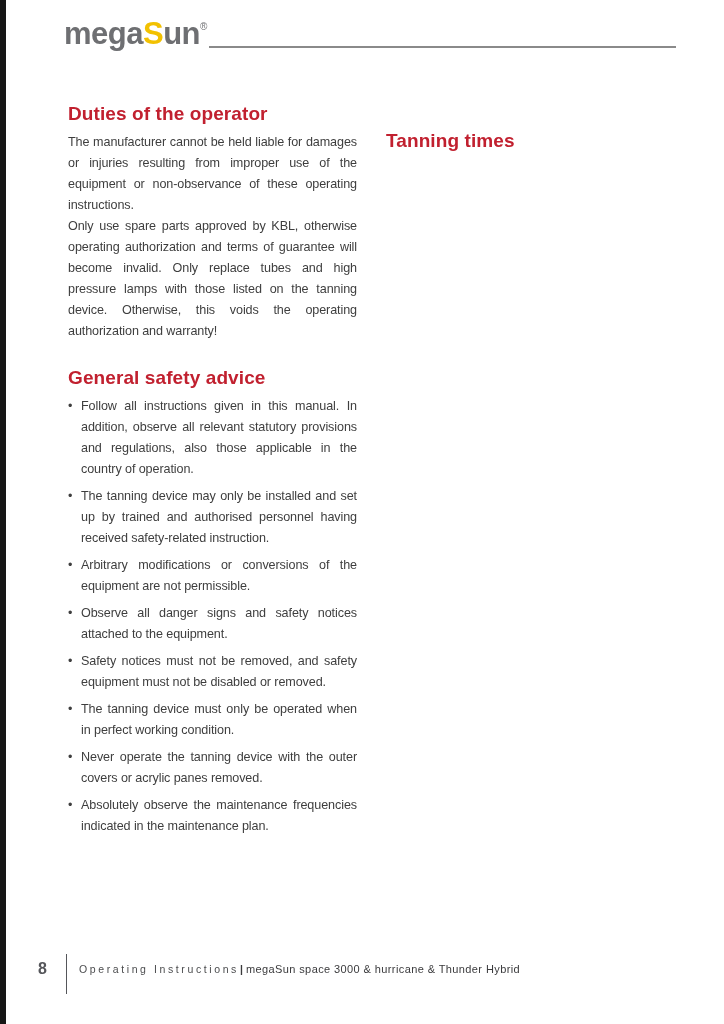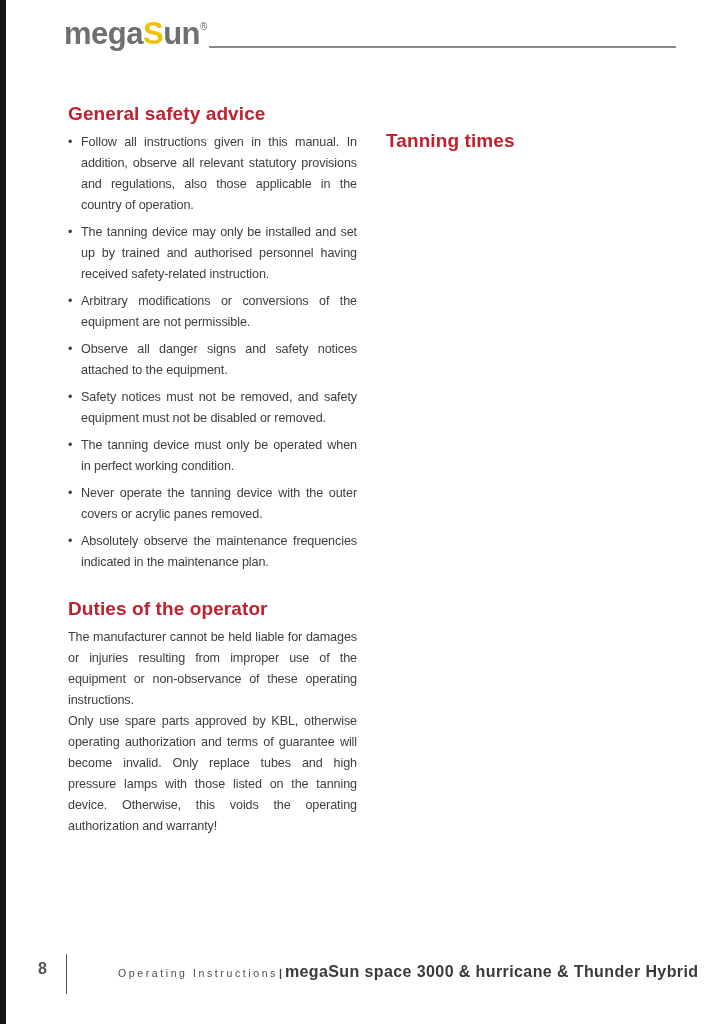--- a/index.html
+++ b/index.html
@@ -123,65 +123,64 @@
     position: absolute;
     left: 79px;
     top: 15px;
     font-size: 10.5px;
     color: #4b4c4e;
     white-space: nowrap;
   }
   .footer .doc-label {
     letter-spacing: 2.6px;
     font-weight: normal;
-    margin-left: 39px;
   }
   .footer .separator {
     font-weight: bold;
     color: #3a3a3c;
     margin: 0 3px 0 1px;
   }
   .footer .doc-title {
-    font-weight: bold;
+    font-weight: normal;
     color: #3a3a3c;
-    font-size: 16px;
+    font-size: 11px;
     letter-spacing: 0.4px;
   }
 </style>
 </head>
 <body>
 
 <div id="page">
 
   <div class="edge-bar"></div>
 
   <div class="header">
     <div class="logo"><span>mega</span><span class="accent">S</span><span>un</span><span class="reg">®</span></div>
     <div class="header-rule"></div>
   </div>
 
   <div class="col col-left">
     <div class="section">
+      <h2 class="section-heading">Duties of the operator</h2>
+      <p>The manufacturer cannot be held liable for damages or injuries resulting from improper use of the equipment or non-observance of these operating instructions.</p>
+      <p>Only use spare parts approved by KBL, otherwise operating authorization and terms of guarantee will become invalid. Only replace tubes and high pressure lamps with those listed on the tanning device. Otherwise, this voids the operating authorization and warranty!</p>
+    </div>
+
+    <div class="section">
       <h2 class="section-heading">General safety advice</h2>
       <ul class="bullet-list">
         <li>Follow all instructions given in this manual. In addition, observe all relevant statutory provisions and regulations, also those applicable in the country of operation.</li>
         <li>The tanning device may only be installed and set up by trained and authorised personnel having received safety-related instruction.</li>
         <li>Arbitrary modifications or conversions of the equipment are not permissible.</li>
         <li>Observe all danger signs and safety notices attached to the equipment.</li>
         <li>Safety notices must not be removed, and safety equipment must not be disabled or removed.</li>
         <li>The tanning device must only be operated when in perfect working condition.</li>
         <li>Never operate the tanning device with the outer covers or acrylic panes removed.</li>
         <li>Absolutely observe the maintenance frequencies indicated in the maintenance plan.</li>
       </ul>
-    </div>
-
-    <div class="section">
-      <h2 class="section-heading">Duties of the operator</h2>
-      <p>The manufacturer cannot be held liable for damages or injuries resulting from improper use of the equipment or non-observance of these operating instructions.</p>
-      <p>Only use spare parts approved by KBL, otherwise operating authorization and terms of guarantee will become invalid. Only replace tubes and high pressure lamps with those listed on the tanning device. Otherwise, this voids the operating authorization and warranty!</p>
     </div>
   </div>
 
   <div class="col col-right">
     <div class="section">
     </div>
 
     <div class="section">
       <h2 class="section-heading">Tanning times</h2>
     </div>

